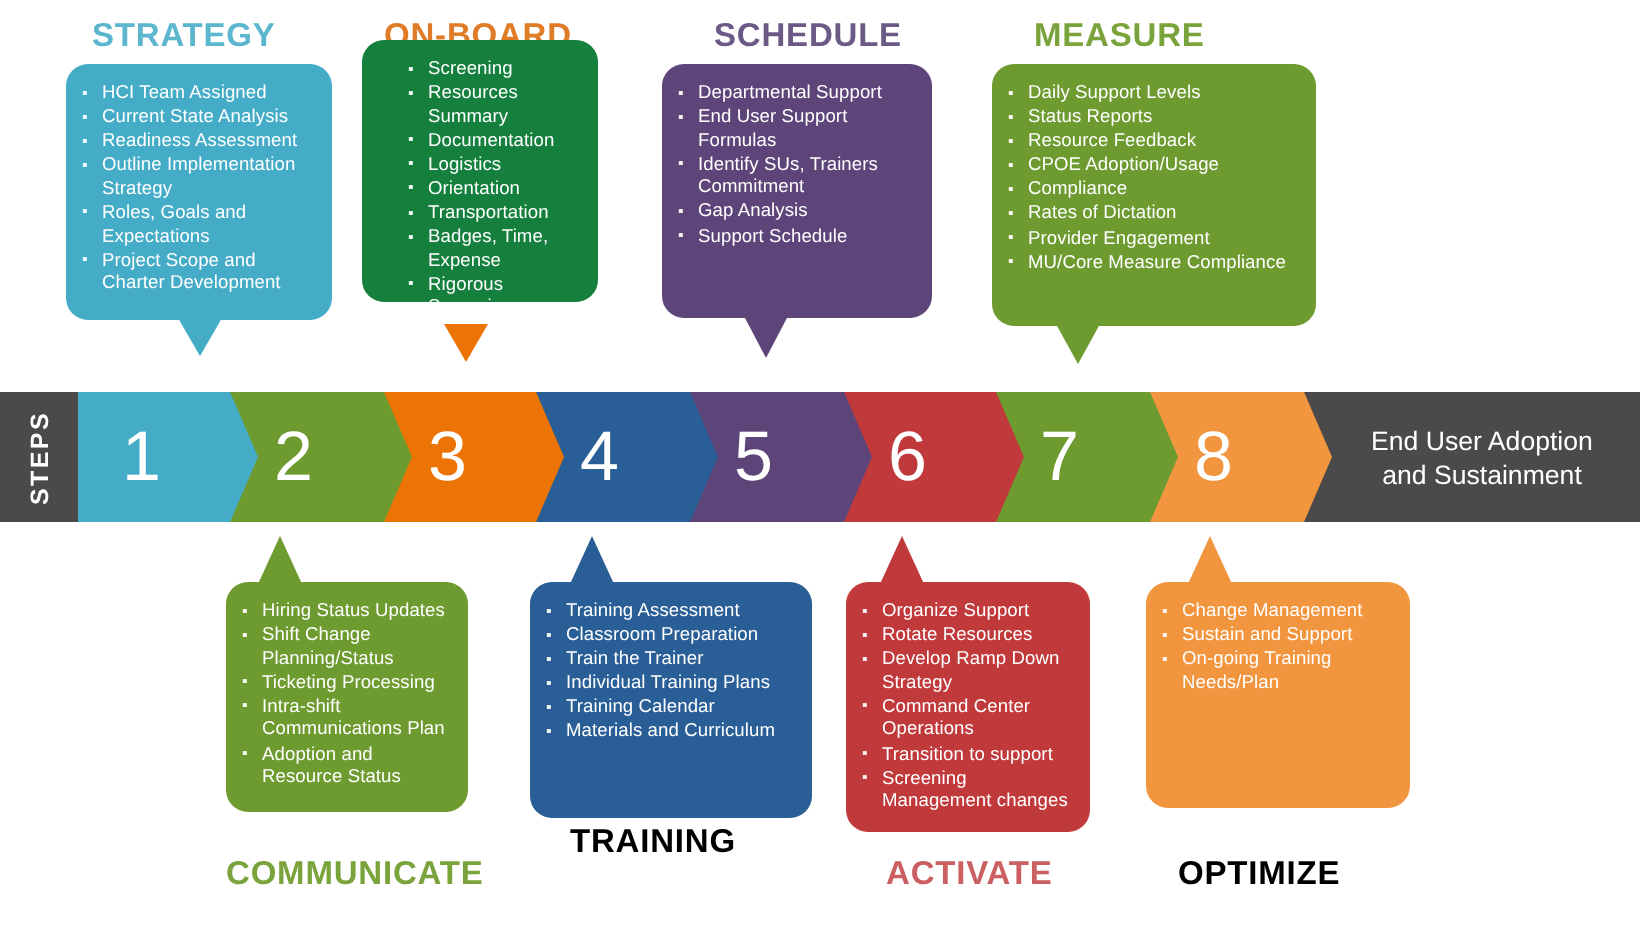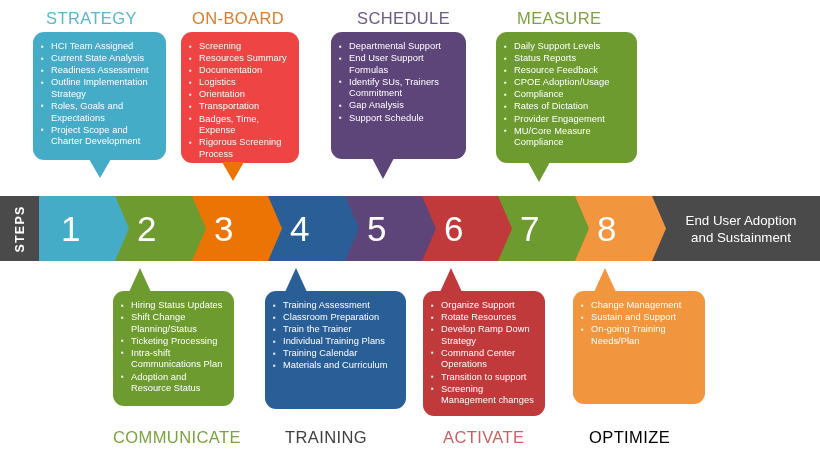--- a/index.html
+++ b/index.html
@@ -15,21 +15,21 @@
     width:820px; height:463px;
     background:#ffffff;
   }
 
   
   .sec-title {
     position:absolute;
     font-size:16.5px;
     letter-spacing:0.4px;
     white-space:nowrap;
-    font-weight:400;
+    font-weight:700;
   }
 
   
   .card {
     position:absolute;
     border-radius:11px;
     color:#ffffff;
   }
   .card ul { list-style:none; }
   .card li {
@@ -132,21 +132,21 @@
         <li>Current State Analysis</li>
         <li>Readiness Assessment</li>
         <li>Outline Implementation Strategy</li>
         <li>Roles, Goals and Expectations</li>
         <li>Project Scope and Charter Development</li>
       </ul>
     </div>
   </div>
   <div class="tail tail-down" style="left:89px; top:159px; border-top:19px solid #45ACC8;"></div>
 
-  <div class="card" id="card-onboard" style="left:181px; top:32px; width:118px; height:131px; background:#ef4444;">
+  <div class="card" id="card-onboard" style="left:181px; top:20px; width:118px; height:131px; background:#15803d;padding-left:15px;">
     <div class="inner">
       <ul>
         <li>Screening</li>
         <li>Resources Summary</li>
         <li>Documentation</li>
         <li>Logistics</li>
         <li>Orientation</li>
         <li>Transportation</li>
         <li>Badges, Time, Expense</li>
         <li>Rigorous Screening Process</li>
@@ -161,21 +161,21 @@
         <li>Departmental Support</li>
         <li>End User Support Formulas</li>
         <li>Identify SUs, Trainers Commitment</li>
         <li>Gap Analysis</li>
         <li>Support Schedule</li>
       </ul>
     </div>
   </div>
   <div class="tail tail-down" style="left:372px; top:158px; border-top:21px solid #5E4579;"></div>
 
-  <div class="card" id="card-measure" style="left:496px; top:32px; width:141px; height:131px; background:#6E9B30;">
+  <div class="card" id="card-measure" style="left:496px; top:32px; width:162px; height:131px; background:#6E9B30;">
     <div class="inner">
       <ul>
         <li>Daily Support Levels</li>
         <li>Status Reports</li>
         <li>Resource Feedback</li>
         <li>CPOE Adoption/Usage</li>
         <li>Compliance</li>
         <li>Rates of Dictation</li>
         <li>Provider Engagement</li>
         <li>MU/Core Measure Compliance</li>
@@ -243,21 +243,21 @@
       <ul>
         <li>Training Assessment</li>
         <li>Classroom Preparation</li>
         <li>Train the Trainer</li>
         <li>Individual Training Plans</li>
         <li>Training Calendar</li>
         <li>Materials and Curriculum</li>
       </ul>
     </div>
   </div>
-  <div class="sec-title" style="left:285px; top:428px; color:#404040;">TRAINING</div>
+  <div class="sec-title" style="left:285px; top:412px; color:#000000;">TRAINING</div>
 
   <div class="tail tail-up" style="left:440px; top:268px; border-bottom:24px solid #C0393B;"></div>
   <div class="card" id="card-activate" style="left:423px; top:291px; width:122px; height:125px; background:#C0393B;">
     <div class="inner">
       <ul>
         <li>Organize Support</li>
         <li>Rotate Resources</li>
         <li>Develop Ramp Down Strategy</li>
         <li>Command Center Operations</li>
         <li>Transition to support</li>

